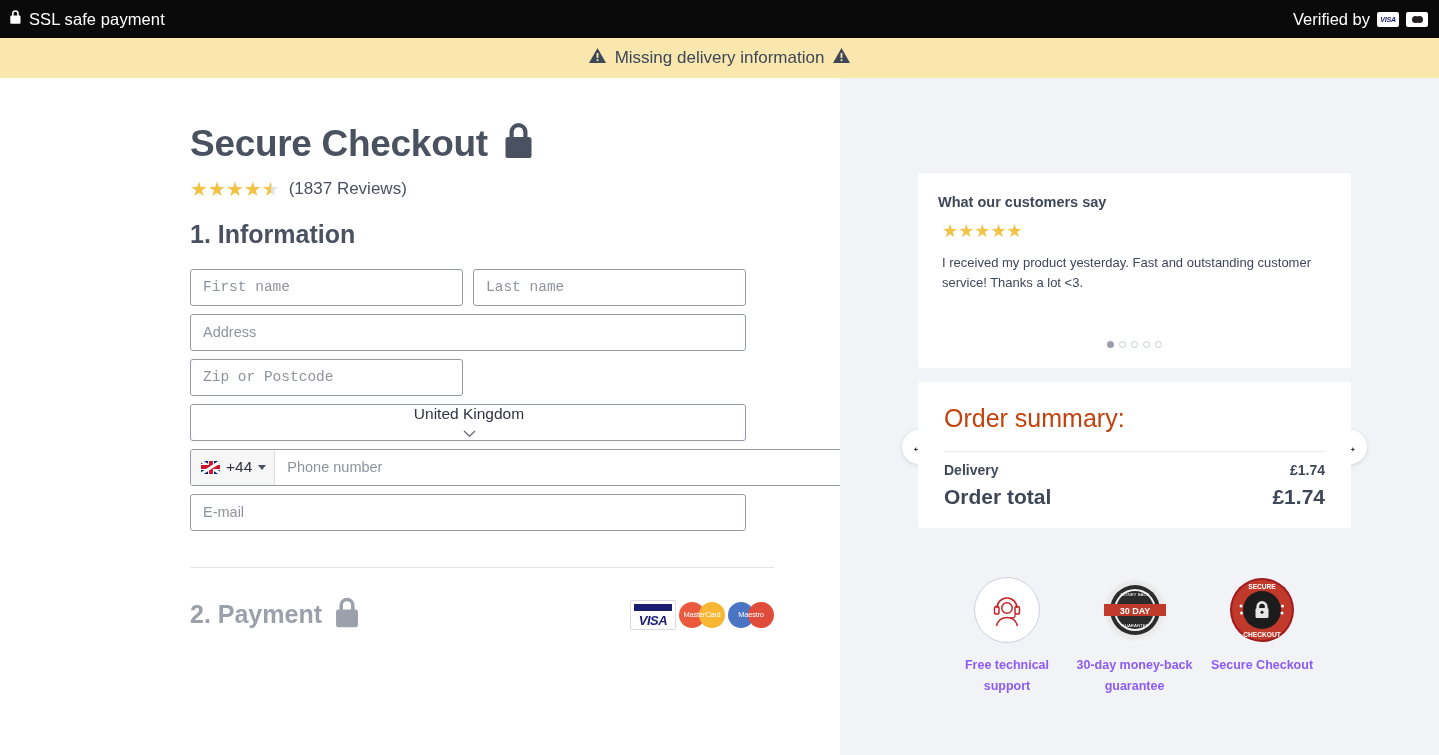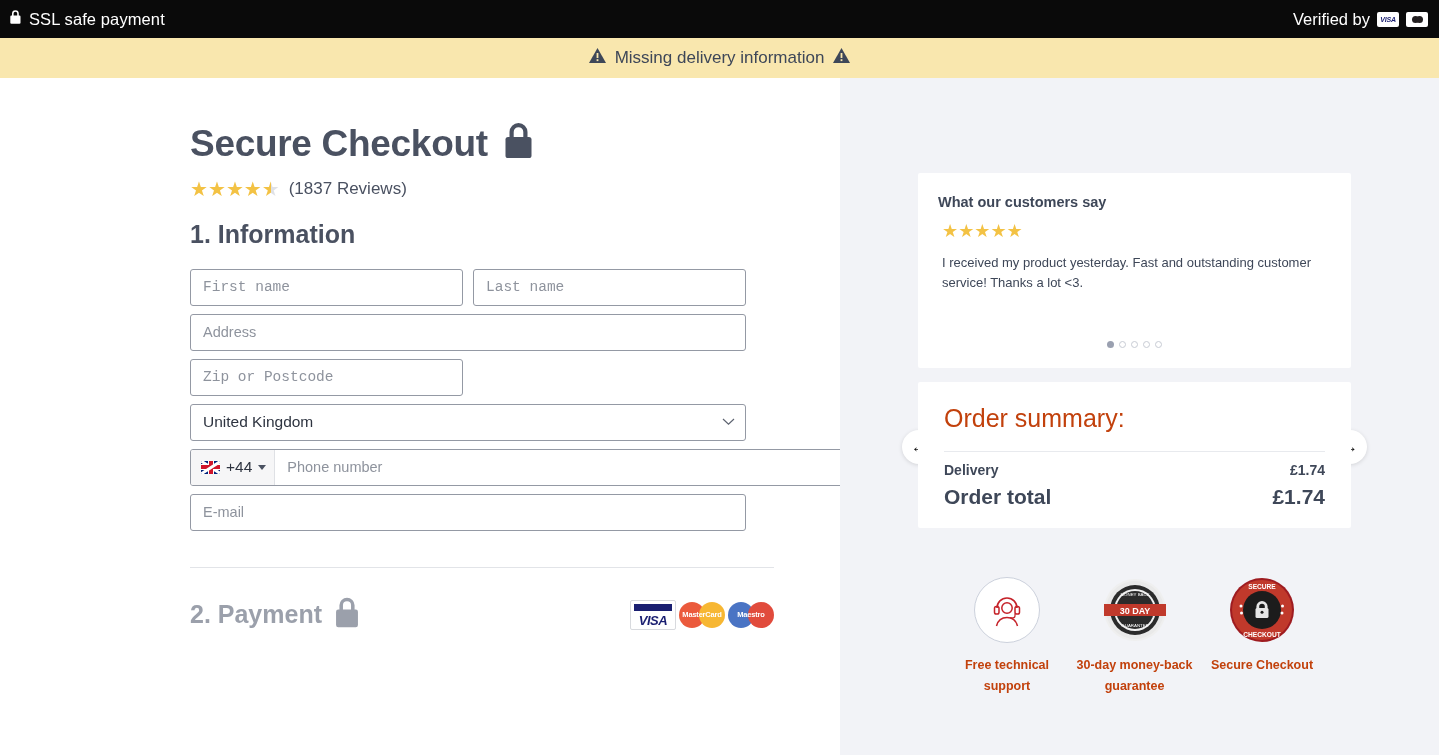--- a/index.html
+++ b/index.html
@@ -90,21 +90,21 @@
     width: 100%;
   }
   .field.half { width: 273px; flex: none; font-family: Liberation Mono, monospace; }
   .field.full { width: 556px; }
   .field .ph { color: #8e939d; font-size: 14.5px; }
 
   .selectfield {
     height: 37px; border: 1px solid #9499a4; border-radius: 3px;
     background: #fff; display: flex; align-items: center;
     justify-content: space-between; padding: 0 10px 0 12px;
-    font-size: 15.5px; color: #2e3440; width: 556px; margin-bottom: 8px;
+    font-size: 15.5px; color: #2e3440; width: 556px; margin-bottom: 8px; flex-direction: column;
   }
   .chev { color: #5d6370; font-size: 11px; }
 
   .phonefield {
     height: 37px; border: 1px solid #9499a4; border-radius: 3px;
     background: #fff; display: flex; align-items: center;
     width: 668px; margin-bottom: 8px; overflow: hidden;
   }
   .phone-prefix {
     display: flex; align-items: center; gap: 6px; height: 100%;
@@ -173,21 +173,21 @@
   }
   .logo-mc .c1, .logo-mc .c2, .logo-mo .c1, .logo-mo .c2 {
     position: absolute; width: 26px; height: 26px; border-radius: 50%;
     top: 2px;
   }
   .logo-mc .c1 { background: #eb5a3c; left: 0px; }
   .logo-mc .c2 { background: #f7b733; right: 0px; }
   .logo-mo .c1 { background: #4a74c4; left: 0px; }
   .logo-mo .c2 { background: #e14b3c; right: 0px; }
   .logo-mc .t, .logo-mo .t {
-    position: relative; z-index: 3; font-size: 7.5px; font-weight: bold;
+    position: relative; z-index: 3; font-size: 7.5px; font-weight: normal;
     color: #fff; letter-spacing: -.2px;
   }
 
   
   .testimonial-card {
     position: absolute; left: 78px; top: 95px; width: 433px; height: 195px;
     background: #fff; border-radius: 2px;
   }
   .t-head {
     font-size: 14.5px; font-weight: bold; color: #3e4758;
@@ -229,21 +229,21 @@
   .sum-row.delivery { font-size: 14px; }
   .sum-row.total { font-size: 21px; margin-top: 7px; }
 
   .badges {
     position: absolute; left: 78px; top: 497px; width: 433px;
     display: flex; justify-content: space-between; padding: 0 30px;
   }
   .badge { width: 118px; text-align: center; }
   .badge-art { height: 70px; display: flex; align-items: center; justify-content: center; }
   .badge-lbl {
-    font-size: 12.5px; font-weight: bold; color: #c2410c;
+    font-size: 12.5px; font-weight: bold; color: #8b5cf6;
     line-height: 1.65; margin-top: 10px;
   }
   .circle-support {
     width: 66px; height: 66px; border-radius: 50%; border: 1px solid #ccd1dc;
     background: #fff; display: flex; align-items: center; justify-content: center;
   }
   .seal30 { width: 66px; height: 66px; position: relative; }
   .sealsec { width: 66px; height: 66px; position: relative; }
 </style>
 </head>

